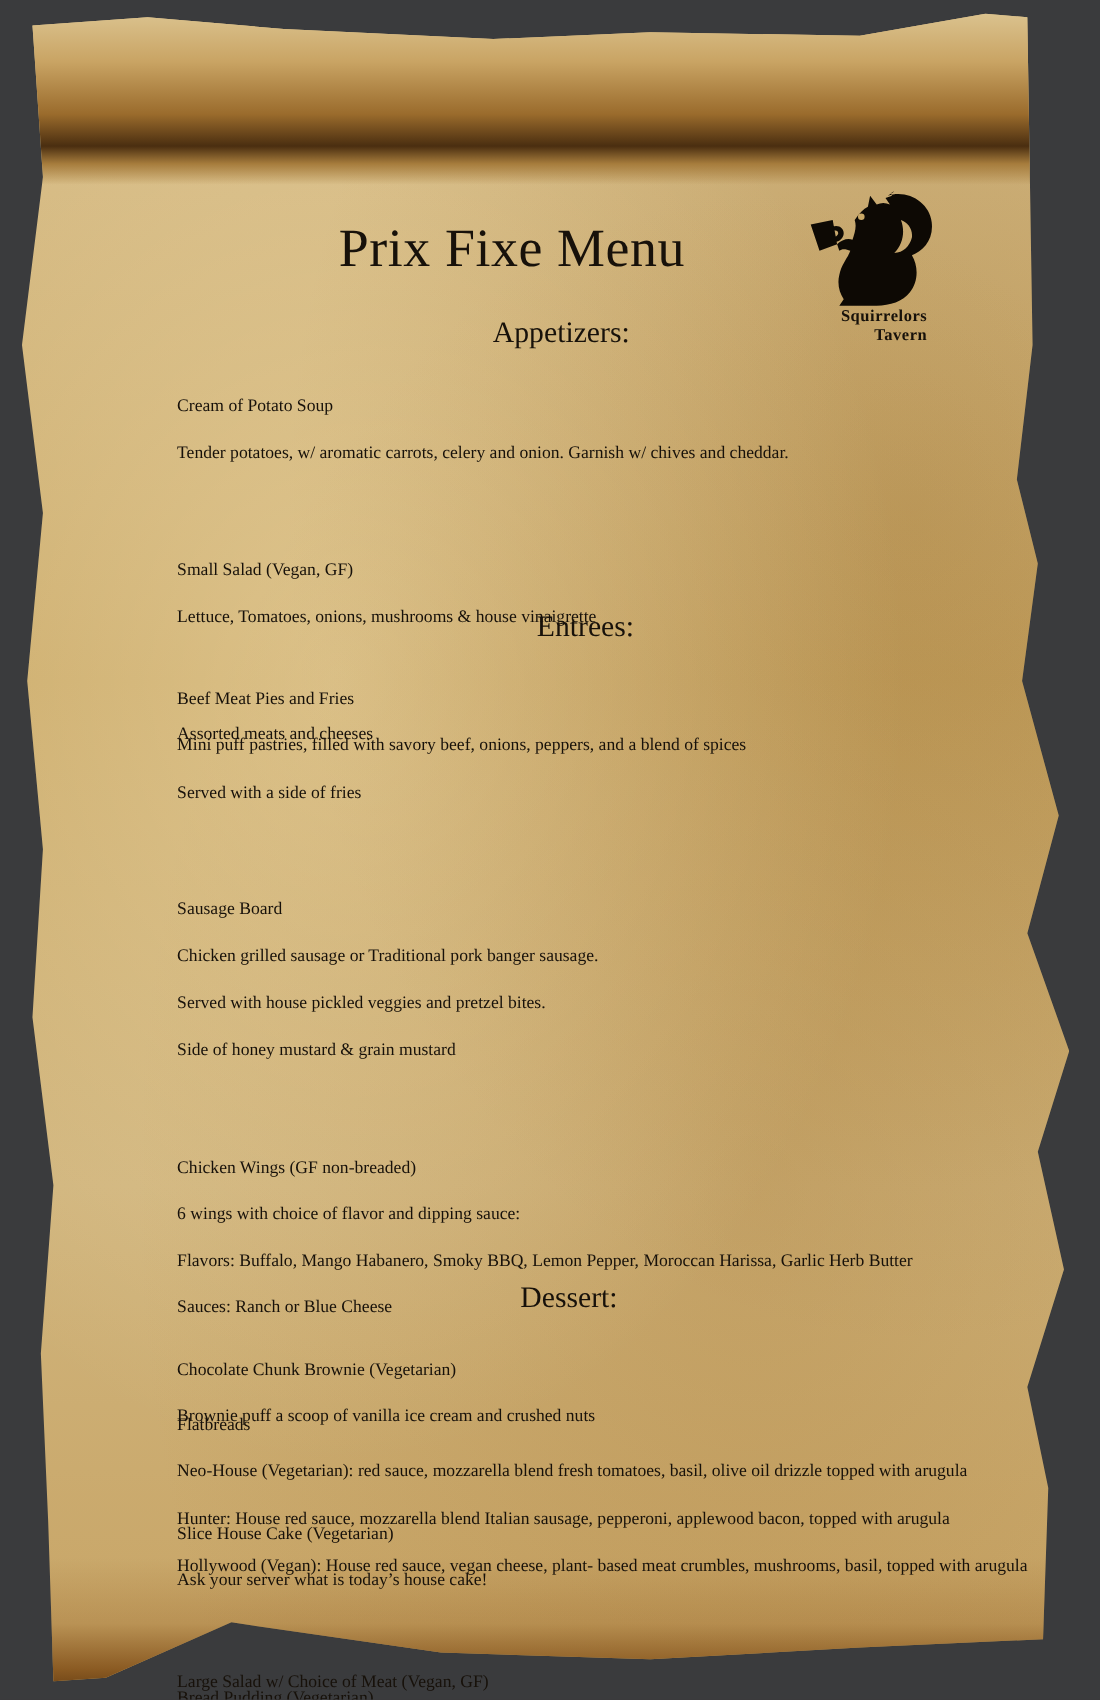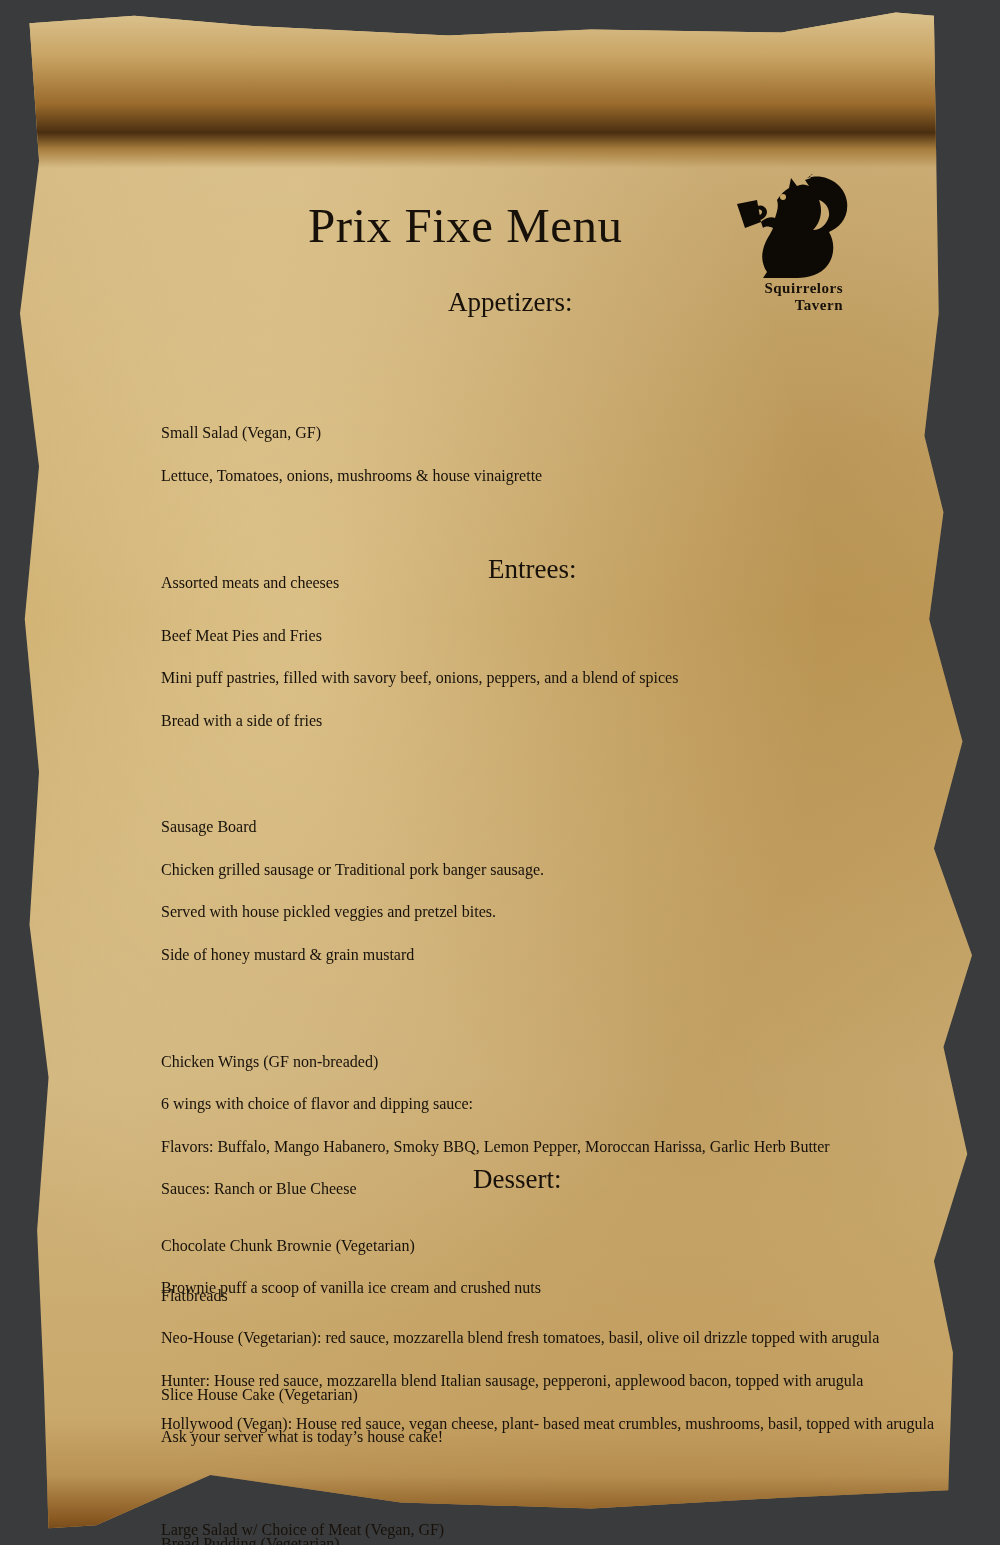--- a/index.html
+++ b/index.html
@@ -68,36 +68,38 @@
     </svg>
     <div class="logo-text">
       <span style="display:block">Squirrelors</span>
       <span style="display:block">Tavern</span>
     </div>
   </div>
 
   <div class="section-title" style="left:430px;top:285px;">Appetizers:</div>
   <div class="body-text" style="top:316px;">
     <div class="item">
+      <span class="item-line">Cream of Potato Soup</span>
+      <span class="item-line">Tender potatoes, w/ aromatic carrots, celery and onion. Garnish w/ chives and cheddar.</span>
     </div>
     <div class="item">
       <span class="item-line">Small Salad (Vegan, GF)</span>
       <span class="item-line">Lettuce, Tomatoes, onions, mushrooms &amp; house vinaigrette</span>
     </div>
     <div class="item">
       <span class="item-line">Assorted meats and cheeses</span>
     </div>
   </div>
 
   <div class="section-title" style="left:470px;top:552px;">Entrees:</div>
   <div class="body-text" style="top:582px;">
     <div class="item">
       <span class="item-line">Beef Meat Pies and Fries</span>
       <span class="item-line">Mini puff pastries, filled with savory beef, onions, peppers, and a blend of spices</span>
-      <span class="item-line">Bread with a side of fries</span>
+      <span class="item-line">Served with a side of fries</span>
     </div>
     <div class="item">
       <span class="item-line">Sausage Board</span>
       <span class="item-line">Chicken grilled sausage or Traditional pork banger sausage.</span>
       <span class="item-line">Served with house pickled veggies and pretzel bites.</span>
       <span class="item-line">Side of honey mustard &amp; grain mustard</span>
     </div>
     <div class="item">
       <span class="item-line">Chicken Wings (GF non-breaded)</span>
       <span class="item-line">6 wings with choice of flavor and dipping sauce:</span>

